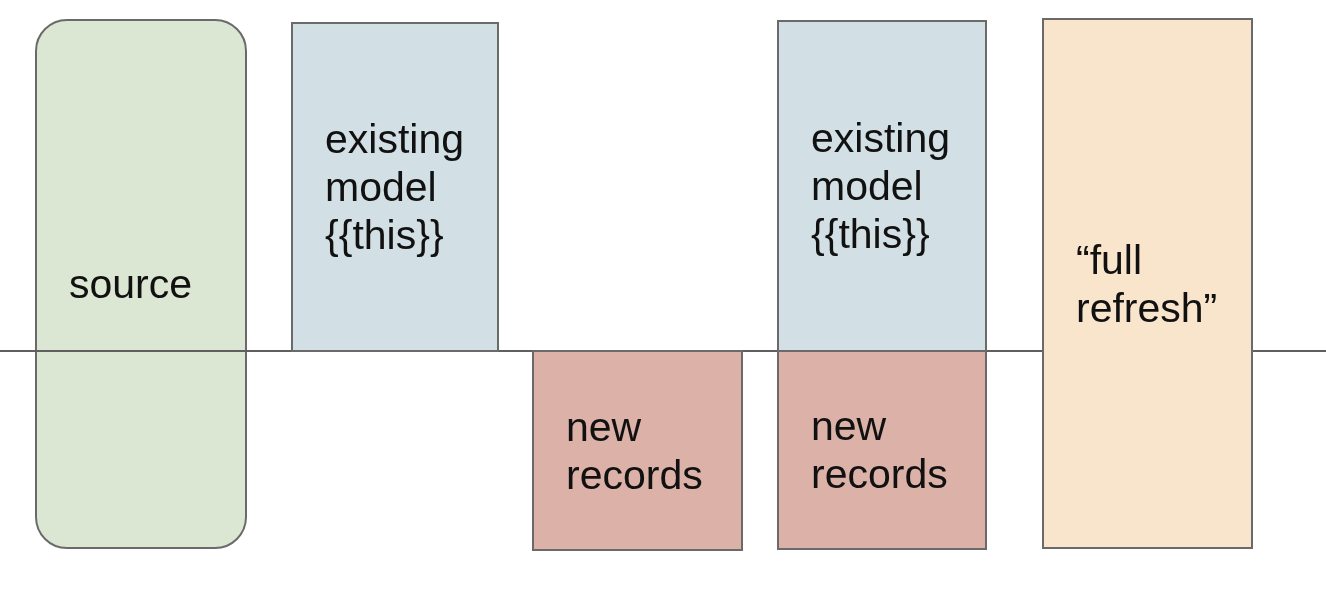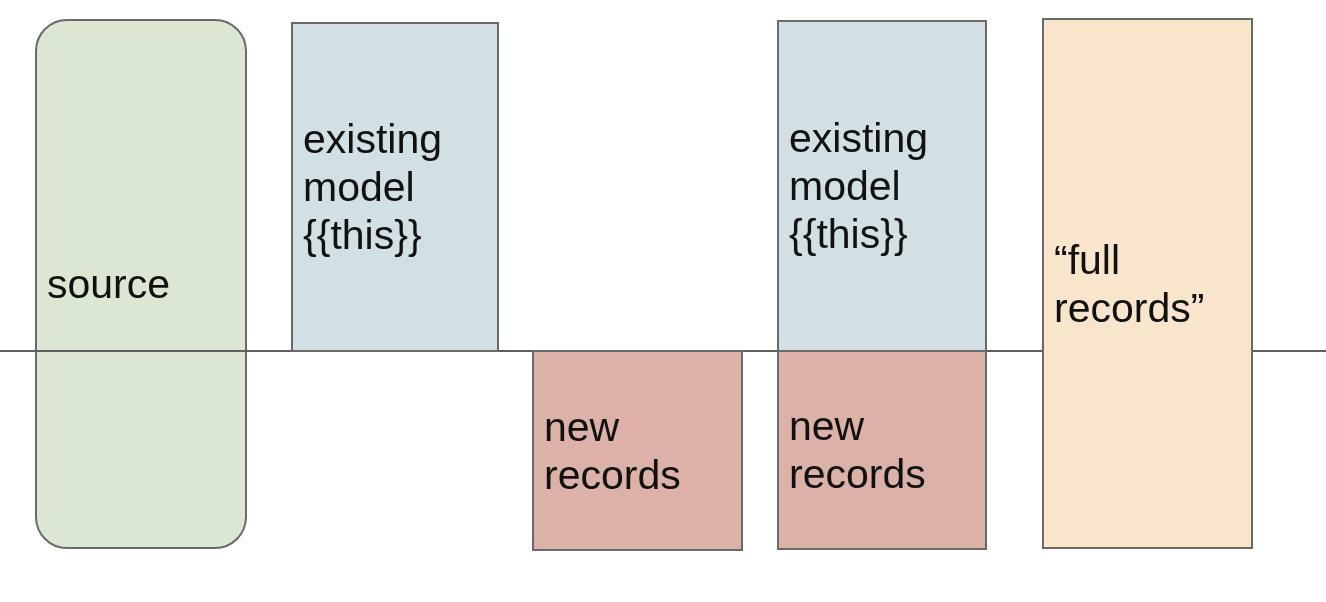--- a/index.html
+++ b/index.html
@@ -26,21 +26,21 @@
     z-index: 2;
   }
   .box {
     position: absolute;
     box-sizing: border-box;
     border: 2px solid #6a6a6a;
     display: flex;
     align-items: center;
   }
   .box .label {
-    padding-left: 10px;
+    padding-left: 32px;
     padding-right: 8px;
     font-size: 41px;
     line-height: 48px;
     white-space: pre-line;
     color: #111111;
   }
   .box-source {
     left: 35px;  top: 19px;  width: 212px; height: 530px;
     z-index: 1; 
     border-radius: 32px;
@@ -94,16 +94,16 @@
 {{this}}</span>
   </div>
 
   <div class="box box-records-2" style="background-color: rgb(219, 177, 168);">
     <span class="label">new
 records</span>
   </div>
 
   <div class="box box-refresh" style="background-color: rgb(248, 229, 204);">
     <span class="label">“full
-records”</span>
+refresh”</span>
   </div>
 
 </div>
 
 </body></html>

